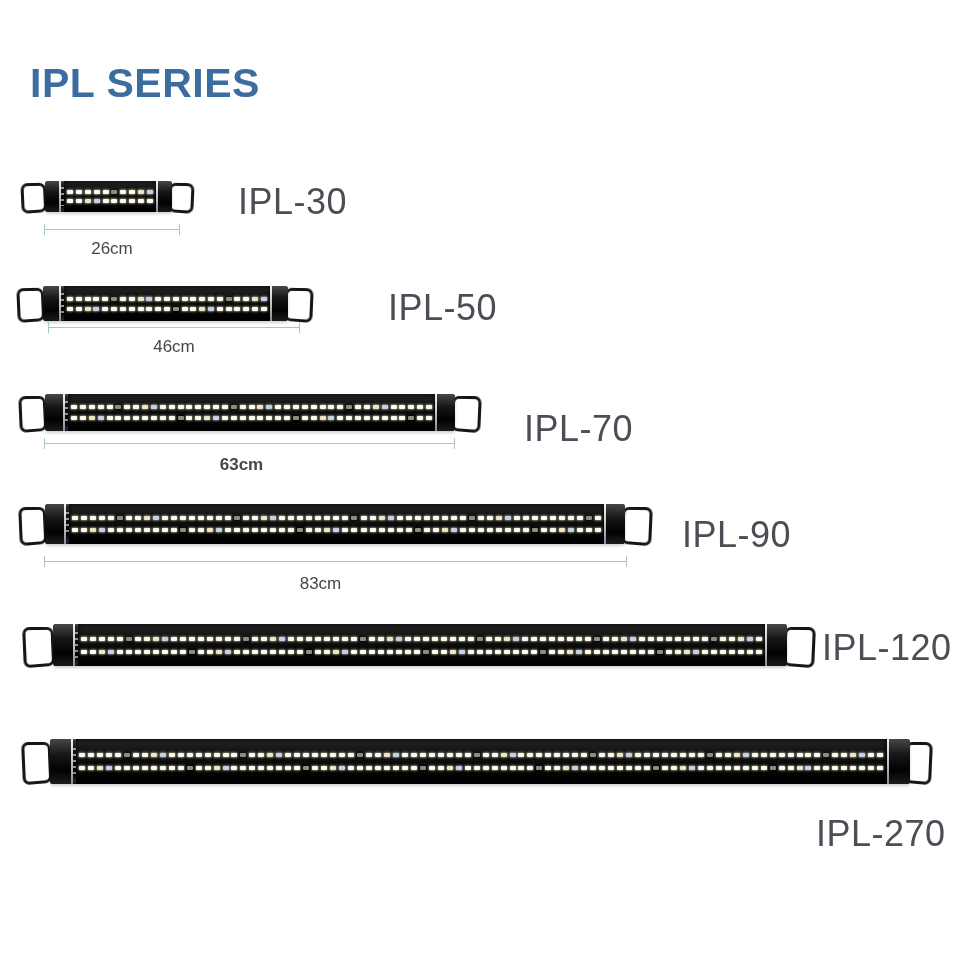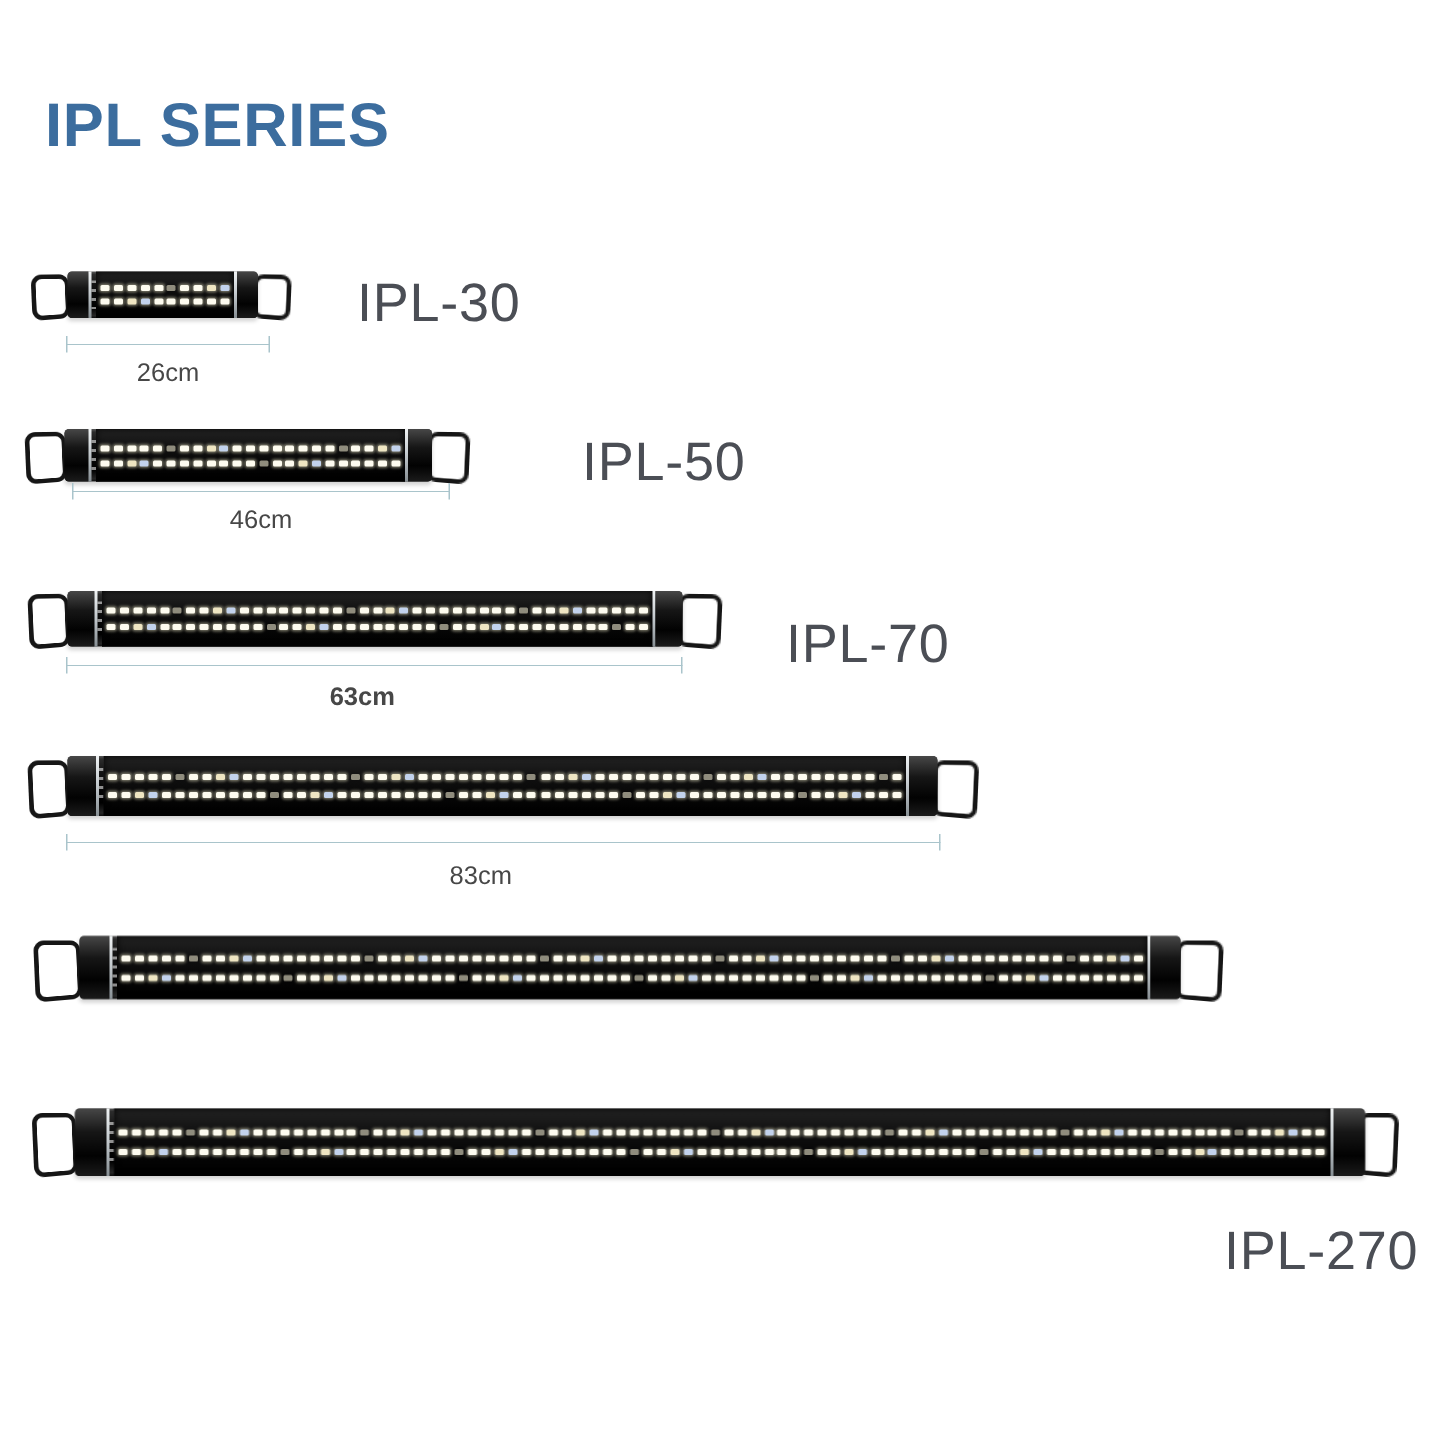--- a/index.html
+++ b/index.html
@@ -430,20 +430,21 @@
           <span class="led" style="background: rgb(253, 251, 239);"></span>
         </div>
       </div>
     <div class="trim"></div>
     <div class="cap r" style="width:19px;"></div>
   </div>
   <div class="dim" style="left:44px;top:556px;width:583px;">
     <div class="dim-line"></div>
     <div class="dim-text" style="transform:translateX(-15px);margin-top:7px;">83cm</div>
   </div>
+  <p class="model" style="left:682px;top:514px;">IPL-90</p>
 
   <div class="loop l" style="left:23px;top:627px;width:32px;height:40px;"></div>
   <div class="loop r" style="left:783px;top:627px;width:32px;height:40px;"></div>
   <div class="light" style="left:53px;top:624px;width:734px;height:42px;">
     <div class="cap l" style="width:20px;"></div>
     <div class="trim"></div>
     <div class="marks"></div>
     <div class="panel" style="--gap:9px;">
         <div class="led-row" style="margin-bottom: 9px;">
           <span class="led" style="background: rgb(253, 251, 239);"></span>
@@ -598,20 +599,21 @@
           <span class="led" style="background: rgb(253, 251, 239);"></span>
           <span class="led" style="background: rgb(253, 251, 239);"></span>
           <span class="led" style="background: rgb(253, 251, 239);"></span>
           <span class="led" style="background: rgb(253, 251, 239);"></span>
           <span class="led" style="background: rgb(253, 251, 239);"></span>
         </div>
       </div>
     <div class="trim"></div>
     <div class="cap r" style="width:20px;"></div>
   </div>
+  <p class="model" style="left:822px;top:627px;">IPL-120</p>
 
   <div class="loop l" style="left:22px;top:742px;width:30px;height:42px;"></div>
   <div class="loop r" style="left:904px;top:742px;width:28px;height:42px;"></div>
   <div class="light" style="left:50px;top:739px;width:860px;height:45px;">
     <div class="cap l" style="width:21px;"></div>
     <div class="trim"></div>
     <div class="marks"></div>
     <div class="panel" style="--gap:9px;">
         <div class="led-row" style="margin-bottom: 9px;">
           <span class="led" style="background: rgb(253, 251, 239);"></span>

